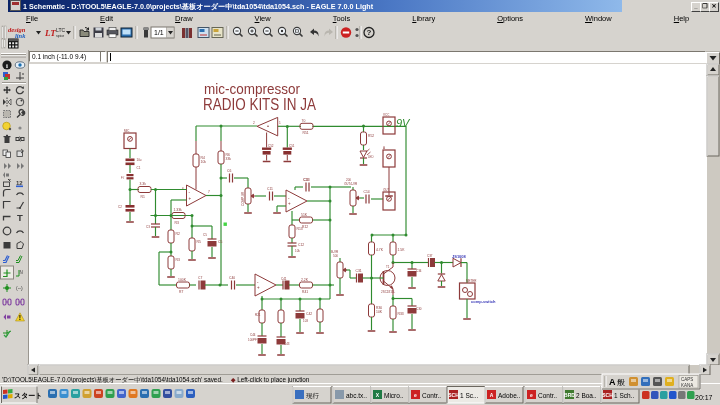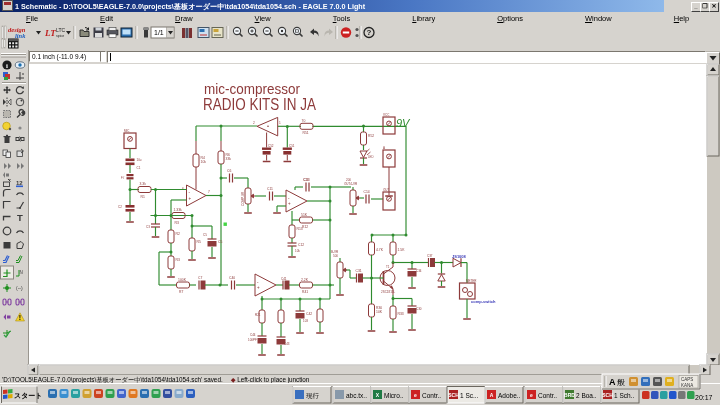--- a/index.html
+++ b/index.html
@@ -1,17 +1,17 @@
 <!DOCTYPE html>
 <html><head><meta charset="utf-8">
 <style>
 html,body{margin:0;padding:0;}
 body{width:720px;height:405px;overflow:hidden;position:relative;font-family:"Liberation Sans",sans-serif;background:#d6d3ce;}
 .abs{position:absolute;}
-.titlebar{left:0;top:0;width:664px;height:12px;background:linear-gradient(90deg,#0a2366 0%,#1e3f8f 30%,#4a77c4 62%,#8fb9ea 100%);color:#fff;font-size:7.2px;font-weight:bold;line-height:12px;white-space:nowrap;}
+.titlebar{left:8px;top:0;width:614px;height:12px;background:linear-gradient(90deg,#0a2366 0%,#1e3f8f 30%,#4a77c4 62%,#8fb9ea 100%);color:#fff;font-size:7.2px;font-weight:bold;line-height:12px;white-space:nowrap;}
 .menubar{left:0;top:12px;width:720px;height:12px;background:#d6d3ce;font-size:7.5px;color:#000;line-height:13px;}
 .menubar span{margin:0 19px;padding-left:24px;}
 .toolbar1{left:0;top:24px;width:720px;height:17px;background:#d6d3ce;border-bottom:1px solid #b5b1a9;}
 .toolbar2{left:0;top:41px;width:720px;height:10px;background:#d6d3ce;border-bottom:1px solid #b5b1a9;}
 .cmdbar{left:0;top:52px;width:720px;height:12px;background:#d6d3ce;}
 .sunken{border-top:1px solid #7b776f;border-left:1px solid #7b776f;border-bottom:1px solid #fff;border-right:1px solid #fff;background:#fff;}
 .coords{left:29px;top:51px;width:68px;height:9px;font-size:6.5px;line-height:9px;color:#000;padding-left:2px;}
 .cmdinput{left:107px;top:51px;width:597px;height:10px;}
 .statusbar{left:0;top:375px;width:720px;height:8px;background:#d6d3ce;font-size:6.3px;line-height:9px;color:#000;white-space:nowrap;}
 .taskbar{left:0;top:383px;width:720px;height:22px;background:#d6d3ce;border-top:1px solid #fff;}

